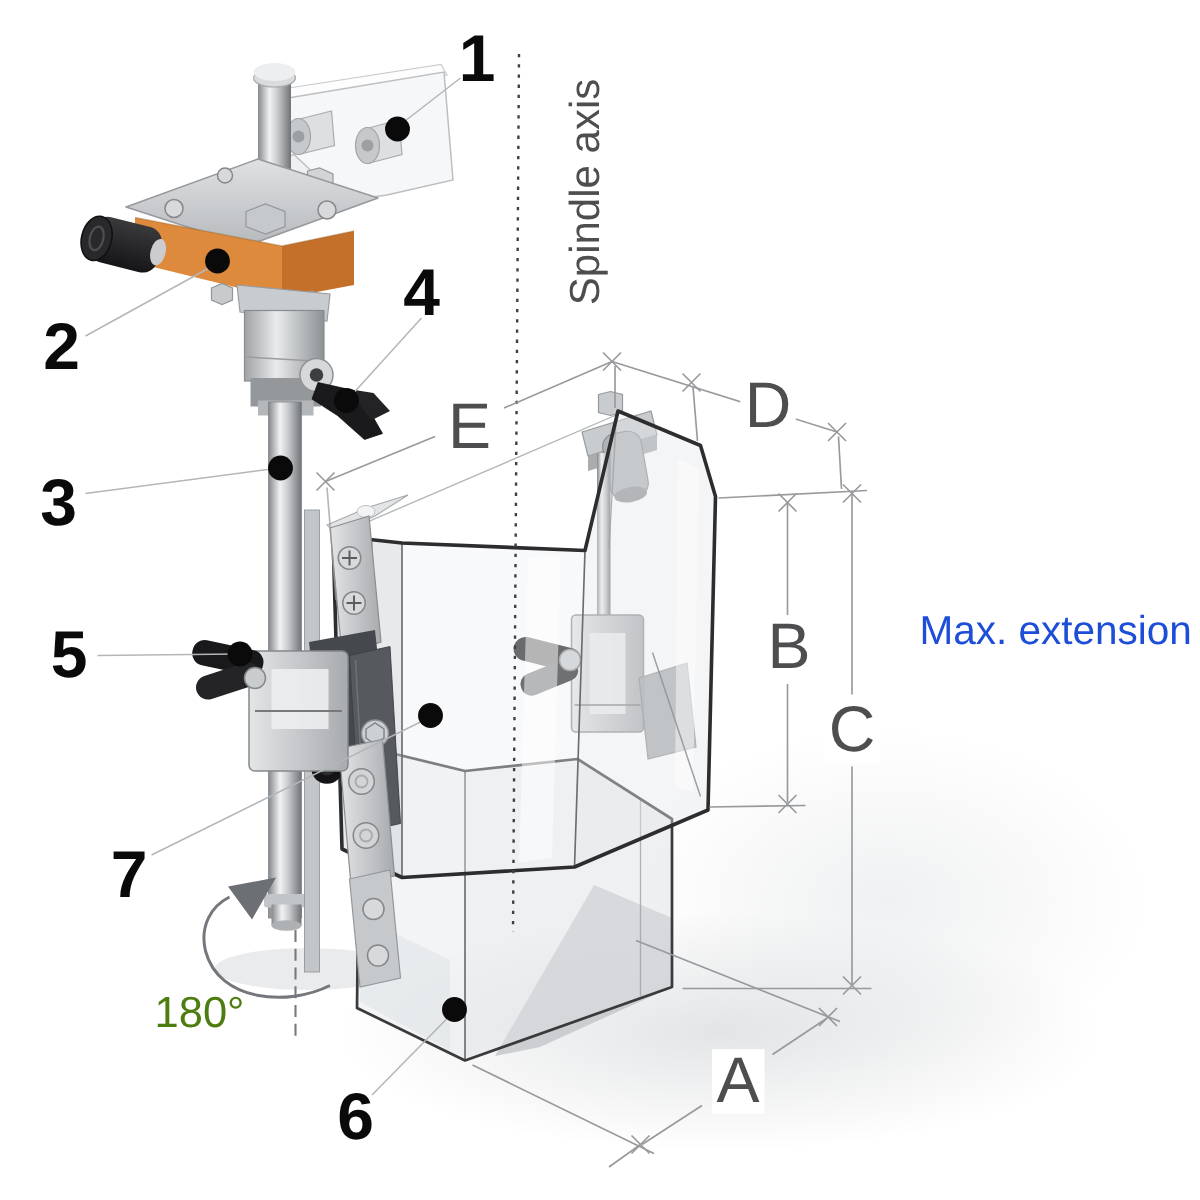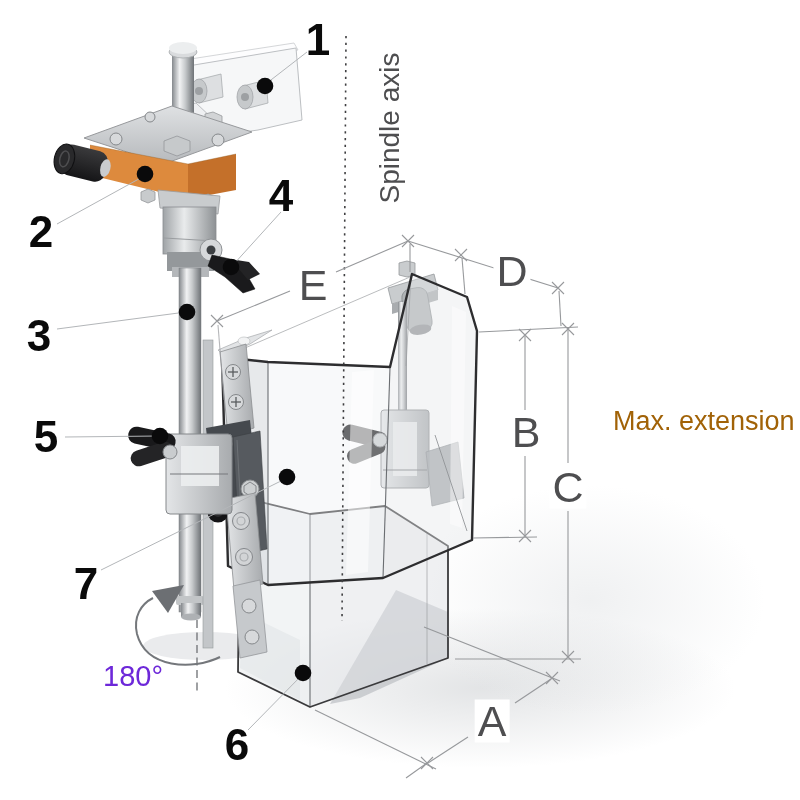--- a/index.html
+++ b/index.html
@@ -2,24 +2,24 @@
 <html style="--accent-orange: #dd8a3d; --accent-orange-dark: #c4702a; --glass-edge: #2d2d2f; --dimension-line: #97999c; --dimension-text: #4e4e50; --callout-text: #0a0a0a; --knob-black: #1b1b1d; --metal-light: #e8eaec; --metal-mid: #b9bcbf; --metal-dark: #84888c;"><head>
 <meta charset="utf-8">
 <style>
   html,body{margin:0;padding:0;background:#fff;}
   body{width:800px;height:800px;position:relative;font-family:"Liberation Sans",sans-serif;overflow:hidden;}
   #stage{position:absolute;left:0;top:0;width:800px;height:800px;}
   svg{position:absolute;left:0;top:0;}
   .lbl{position:absolute;transform:translate(-50%,-50%);white-space:nowrap;line-height:1;}
   .num{font-size:44px;font-weight:700;color:var(--callout-text,#0a0a0a);}
   .dimletter{font-size:43px;font-weight:400;color:var(--dimension-text,#4e4e50);background:#fff;padding:0 3px;}
-  .note{font-size:27px;font-weight:400;color:#a16207;}
+  .note{font-size:27px;font-weight:400;color:#1d4ed8;}
   .spindle{font-size:28px;color:var(--dimension-text,#4e4e50);transform:translate(-50%,-50%) rotate(-90deg);}
   .maxext{transform:translate(0,-50%);}
-  .deg{font-size:29px;color:#6d28d9;}
+  .deg{font-size:29px;color:#4d7c0f;}
   .face-orange{fill:var(--accent-orange,#dd8a3d);}
   .face-orange-dark{fill:var(--accent-orange-dark,#c4702a);}
   .edge-outer{stroke:var(--glass-edge,#2d2d2f);stroke-width:2.4;fill:none;stroke-linejoin:round;}
   .edge-inner{stroke:#3a3a3c;stroke-width:1.8;fill:none;stroke-linejoin:round;}
   .fold{stroke:#6a6d71;stroke-width:1.1;fill:none;}
   .fold-faint{stroke:#9fa2a5;stroke-width:0.9;fill:none;opacity:.8;}
   .dim{stroke:var(--dimension-line,#97999c);stroke-width:1.1;fill:none;}
   .leader{stroke:#b3b6b9;stroke-width:1;fill:none;}
   .dot{fill:#0a0a0b;}
   .screw{fill:#d7d9db;stroke:#85888b;stroke-width:1;}

